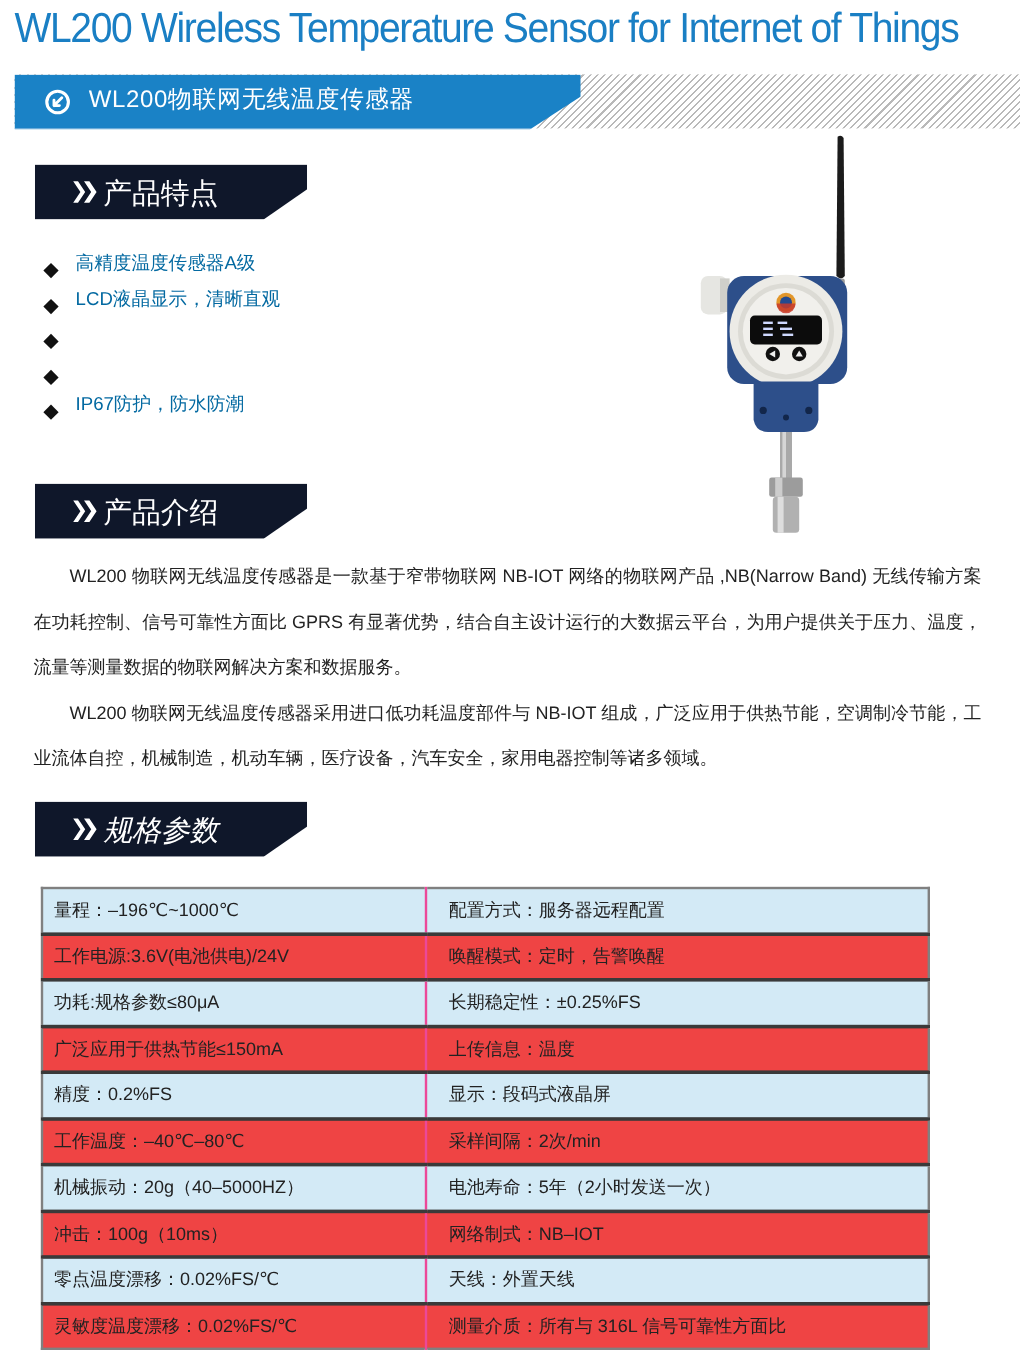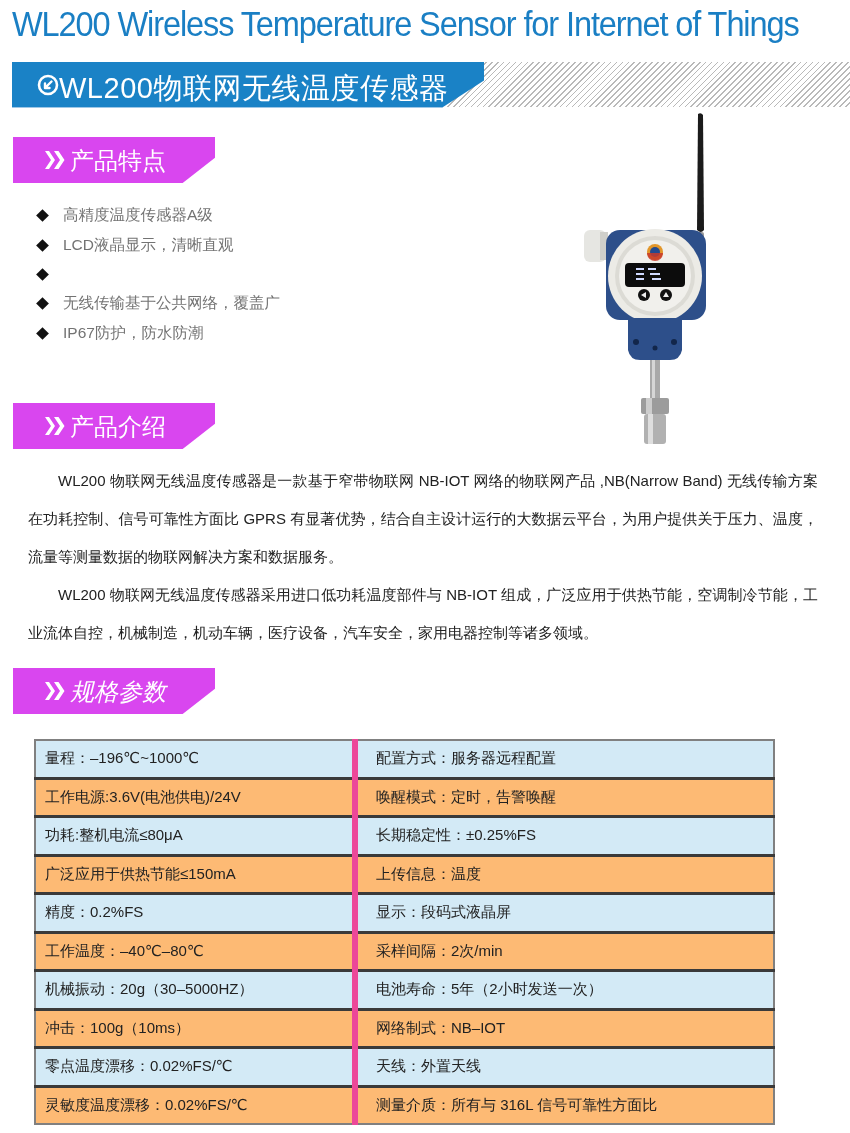--- a/index.html
+++ b/index.html
@@ -9,45 +9,45 @@
   .main-title { position: absolute; left: 12px; top: 4px; font-size: 35px; letter-spacing: -1.2px;
                 color: #1a7fc4; white-space: nowrap; transform: scaleX(0.93); transform-origin: left top; }
 
   .product-bar { position: absolute; left: 12px; top: 62px; width: 838px; height: 45px; }
   .product-bar .hatch { position: absolute; left: 0; top: 0; width: 100%; height: 100%;
       background: repeating-linear-gradient(45deg, #ffffff 0px, #ffffff 3px, #b5b5b5 3px, #b5b5b5 4px);
       background: repeating-linear-gradient(135deg, #ffffff 0px, #ffffff 3px, #b9b9b9 3px, #b9b9b9 4.2px); }
   .product-bar .blue { position: absolute; left: 0; top: 0; width: 472px; height: 45px; background: #1a82c6;
       clip-path: polygon(0 0, 100% 0, 100% 40%, 91% 100%, 0 100%); border-bottom: 1px solid #9fc7e6; }
   .product-bar .icon { position: absolute; left: 25px; top: 12px; width: 22px; height: 22px; }
-  .product-bar .label { position: absolute; left: 47px; top: 7px; font-size: 29px; color: #fff; letter-spacing: 0.5px; white-space: nowrap; }
-
-  .sec-head { position: absolute; left: 13px; width: 202px; height: 46px; background: #d946ef;
-              clip-path: polygon(0 0, 100% 0, 100% 45%, 84% 100%, 0 100%); }
+  .product-bar .label { position: absolute; left: 62px; top: 7px; font-size: 20px; color: #fff; letter-spacing: 0.5px; white-space: nowrap; }
+
+  .sec-head { position: absolute; left: 29px; width: 202px; height: 46px; background: #0f172a;
+              clip-path: polygon(0 0, 100% 0, 100% 45%, 84% 100%, 0 100%); padding-left: 25px; }
   .sec-head .chev { position: absolute; left: 31px; top: 13px; width: 24px; height: 20px; }
   .sec-head .label { position: absolute; left: 57px; top: 8px; font-size: 24px; color: #fff; white-space: nowrap; }
 
   .features { position: absolute; left: 35px; top: 201px; margin: 0; padding: 0; list-style: none; }
-  .features li { height: 29.4px; display: flex; align-items: center; font-size: 15.5px; color: #737373; }
+  .features li { height: 29.4px; display: flex; align-items: flex-end; font-size: 15.5px; color: #0369a1; }
   .features .diamond { width: 9px; height: 9px; background: #111; transform: rotate(45deg); margin: 0 16px 0 3px; flex: none; }
 
   .device { position: absolute; left: 570px; top: 110px; width: 170px; height: 340px; }
 
   .intro { position: absolute; left: 28px; top: 462px; width: 790px; font-size: 15px; line-height: 38px; color: #222; }
   .intro p { margin: 0; text-indent: 30px; text-align: justify; }
   table.specs { position: absolute; left: 34px; top: 739px; width: 440px; border-collapse: collapse;
                 border-top: 2px solid #808080; border-left: 2px solid #808080; border-right: 2px solid #808080; border-bottom: 2px solid #808080; width: 440px; }
   table.specs { width: 441px; }
   table.specs { table-layout: fixed; width: 441px; }
   table.specs td { height: 35.5px; padding: 0 0 0 9px; font-size: 15px; color: #222; white-space: nowrap;
-                   border-bottom: 3px solid #3a3a3a; border-right: 6px solid #ec4899; }
+                   border-bottom: 3px solid #3a3a3a; border-right: 2px solid #ec4899; }
   table.specs tr:last-child td { border-bottom: none; margin-top: 12px; }
   table.specs td:last-child { border-right: none; padding-left: 18px; }
   table.specs tr.light td { background: #d3eaf6; }
-  table.specs tr.dark td { background: #fdba74; }
+  table.specs tr.dark td { background: #ef4444; }
 </style>
 </head>
 <body>
 
 <div class="main-title">WL200 Wireless Temperature Sensor for Internet of Things</div>
 
 <div class="product-bar">
   <div class="hatch"></div>
   <div class="blue"></div>
   <svg class="icon" viewBox="0 0 22 22">
@@ -72,21 +72,20 @@
     </li>
   <li>
       <span class="diamond"></span>
       <span>LCD液晶显示，清晰直观</span>
     </li>
   <li>
       <span class="diamond"></span>
     </li>
   <li>
       <span class="diamond"></span>
-      <span>无线传输基于公共网络，覆盖广</span>
     </li>
   <li>
       <span class="diamond"></span>
       <span>IP67防护，防水防潮</span>
     </li>
 </ul>
 
 <svg class="device" viewBox="0 0 170 340" aria-label="WL200 wireless temperature sensor with antenna and LCD display">
 
   <path d="M128 4 Q131 2 133 5 L134 120 Q131 124 127 120 Z" fill="#1b1b1b"></path>
@@ -163,37 +162,37 @@
   <tbody>
       <tr class="light">
         <td>量程：–196℃~1000℃</td>
         <td>配置方式：服务器远程配置</td>
       </tr>
   <tr class="dark">
         <td>工作电源:3.6V(电池供电)/24V</td>
         <td>唤醒模式：定时，告警唤醒</td>
       </tr>
   <tr class="light">
-        <td>功耗:整机电流≤80μA</td>
+        <td>功耗:规格参数≤80μA</td>
         <td>长期稳定性：±0.25%FS</td>
       </tr>
   <tr class="dark">
         <td>广泛应用于供热节能≤150mA</td>
         <td>上传信息：温度</td>
       </tr>
   <tr class="light">
         <td>精度：0.2%FS</td>
         <td>显示：段码式液晶屏</td>
       </tr>
   <tr class="dark">
         <td>工作温度：–40℃–80℃</td>
         <td>采样间隔：2次/min</td>
       </tr>
   <tr class="light">
-        <td>机械振动：20g（30–5000HZ）</td>
+        <td>机械振动：20g（40–5000HZ）</td>
         <td>电池寿命：5年（2小时发送一次）</td>
       </tr>
   <tr class="dark">
         <td>冲击：100g（10ms）</td>
         <td>网络制式：NB–IOT</td>
       </tr>
   <tr class="light">
         <td>零点温度漂移：0.02%FS/℃</td>
         <td>天线：外置天线</td>
       </tr>

